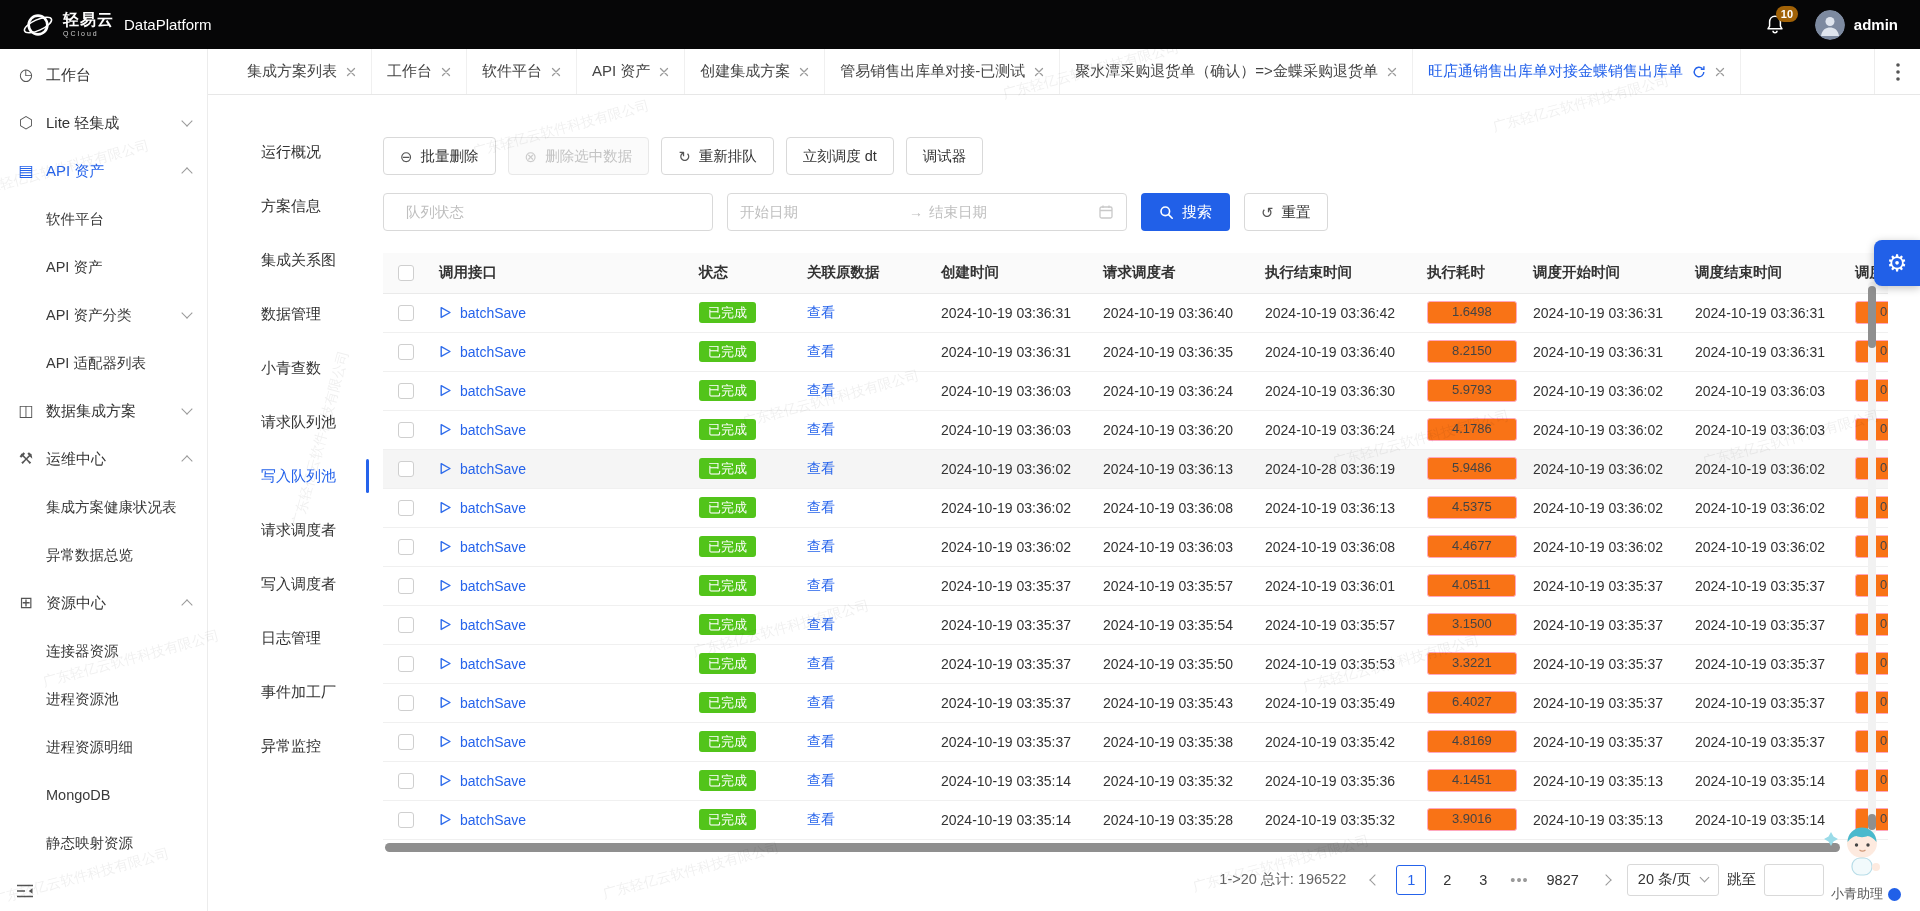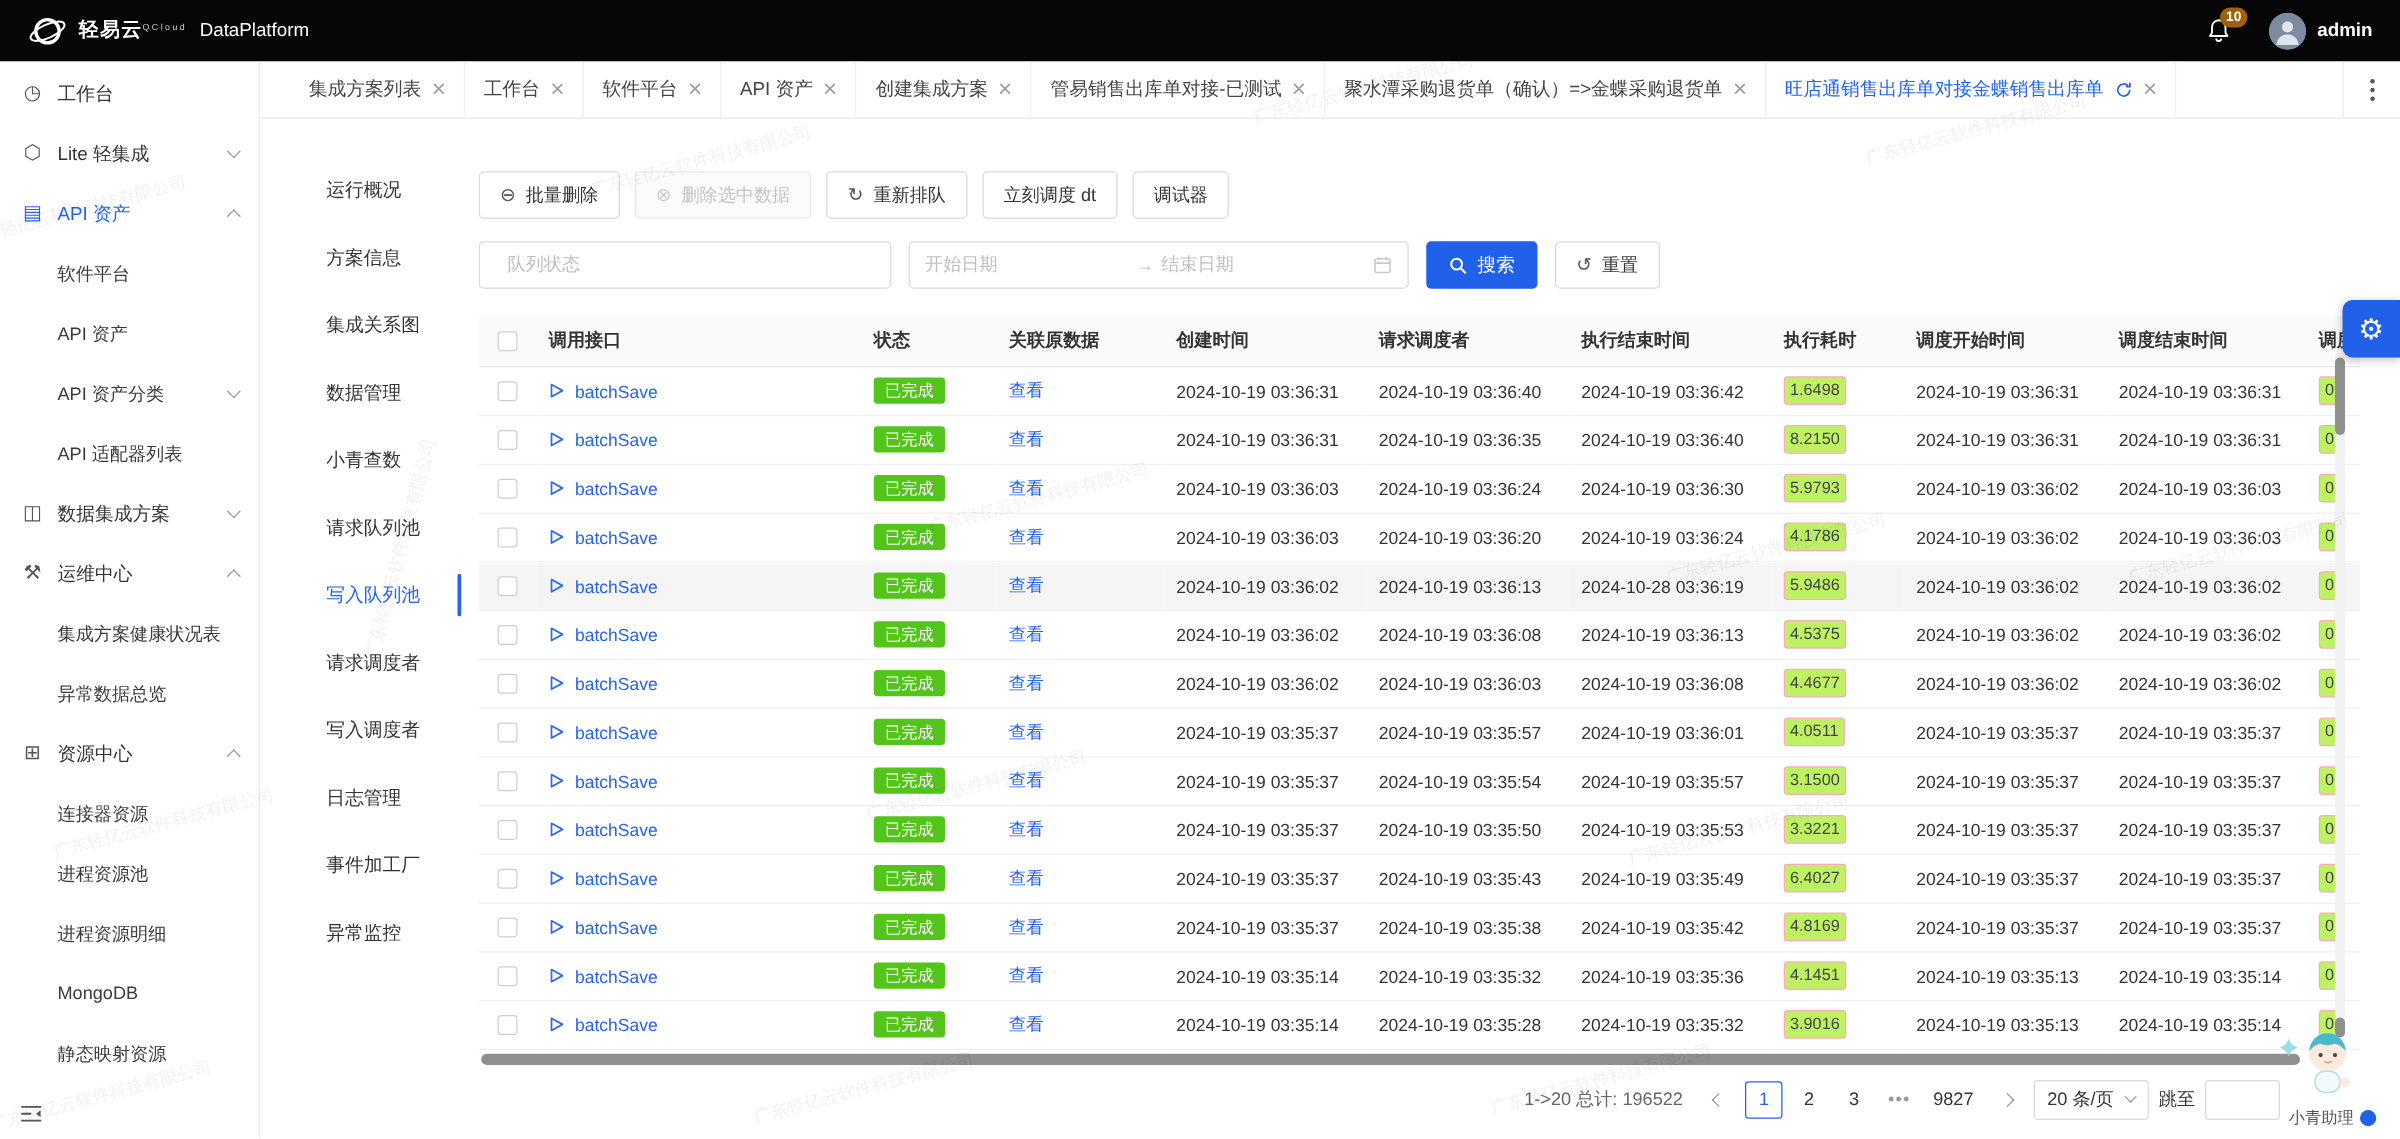--- a/index.html
+++ b/index.html
@@ -3,21 +3,21 @@
 <meta charset="utf-8">
 <style>
   *{box-sizing:border-box;margin:0;padding:0}
   html,body{width:1920px;height:911px;overflow:hidden}
   body{font-family:"Liberation Sans","DejaVu Sans",sans-serif;background:#fff;color:#333;position:relative}
   input,button{font-family:inherit}
 
   
   .topbar{position:absolute;left:0;top:0;right:0;height:49px;background:#060607;display:flex;align-items:center;padding:0 22px;z-index:60}
   .logo{display:flex;align-items:center;gap:9px}
-  .brand{display:flex;flex-direction:row;line-height:1;color:#fff}
+  .brand{display:flex;flex-direction:column;line-height:1;color:#fff}
   .brand-name{font-size:16px;font-weight:bold;letter-spacing:1px}
   .brand-sub{font-size:7px;letter-spacing:2px;margin-top:2px;color:#cfcfcf}
   .product{color:#fff;font-size:15px;margin-left:10px}
   .topbar-spacer{flex:1}
   .bell-wrap{position:relative;margin-right:30px;cursor:pointer;display:flex;align-items:center}
   .badge{position:absolute;top:-8px;left:11px;background:#a16207;color:#fff;border-radius:9px;font-size:11px;padding:1px 5px;line-height:1.3;font-weight:bold}
   .avatar{width:30px;height:30px;border-radius:50%;overflow:hidden;flex:none;cursor:pointer}
   .username{color:#fff;font-size:15px;font-weight:bold;margin-left:9px;cursor:pointer}
 
   
@@ -81,21 +81,21 @@
   .col-cost{width:106px}
   .col-sched-start{width:162px}
   .col-sched-end{width:160px}
   .col-sched-cost{width:90px}
   .checkbox{display:inline-block;width:16px;height:16px;border:1px solid #cfcfcf;border-radius:3px;background:#fff;vertical-align:middle;cursor:pointer}
   .api-cell{display:flex;align-items:center;gap:8px}
   .api-name{color:#2563eb;cursor:pointer}
   .play-icon{flex:none;line-height:0}
   .status-badge{display:inline-block;background:#52c41a;color:#fff;font-size:13px;padding:3px 9px;border-radius:3px;line-height:1.2}
   .view-link{color:#2563eb;cursor:pointer}
-  .cost-badge{display:inline-block;background:#bef264;border:1px solid #ffa8bf;color:#444;font-size:13px;padding:2px 4px;border-radius:3px;line-height:1.3}
+  .cost-badge{display:inline-block;background:#f97316;border:1px solid #ffa8bf;color:#444;font-size:13px;padding:2px 24px;border-radius:3px;line-height:1.3}
 
   .h-scroll{width:1505px;height:9px;margin-top:3px;position:relative}
   .h-thumb{position:absolute;left:2px;top:0;height:9px;width:1455px;background:#8f8f8f;border-radius:5px;cursor:pointer}
 
   
   .pagination{display:flex;align-items:center;justify-content:flex-end;gap:8px;margin-top:12px;padding-right:96px;font-size:14.5px;color:#333}
   .page-summary{color:#666;margin-right:8px}
   .page-arrow{width:26px;height:30px;display:flex;align-items:center;justify-content:center;cursor:pointer}
   .arrow-glyph{width:8px;height:8px;border-left:1.5px solid #999;border-bottom:1.5px solid #999;display:block}
   .arrow-glyph.left{transform:rotate(45deg)}

